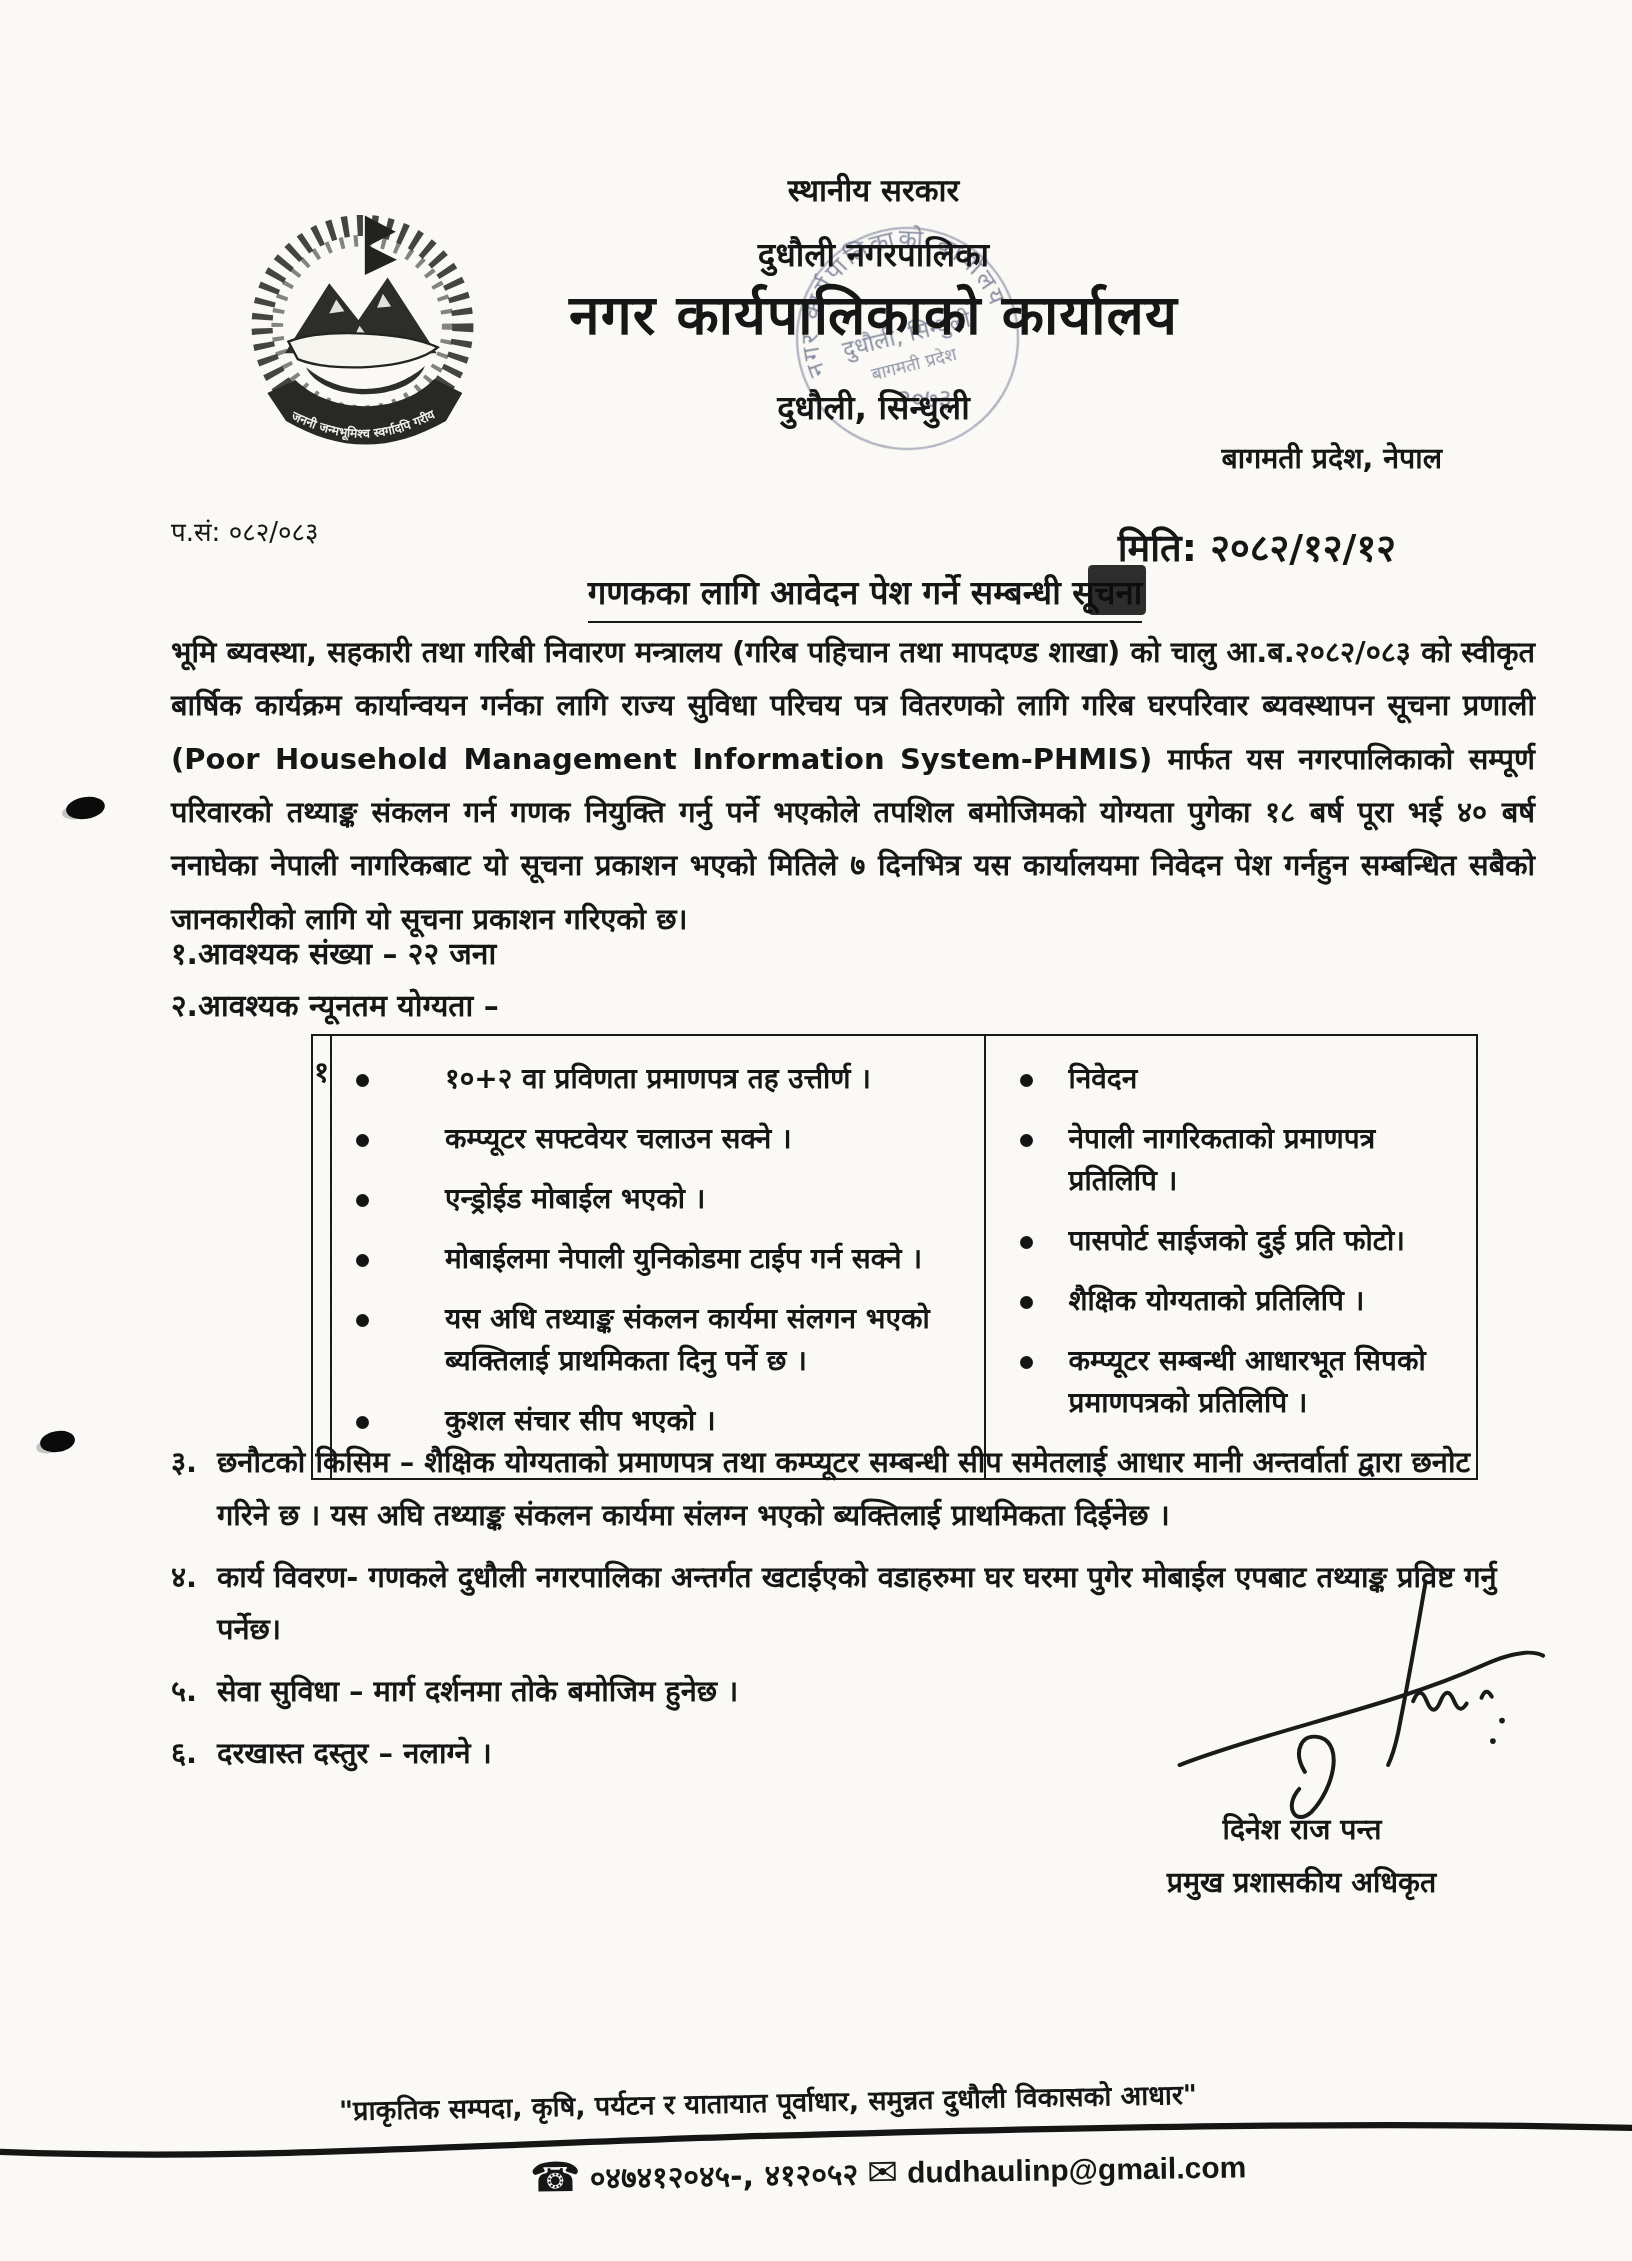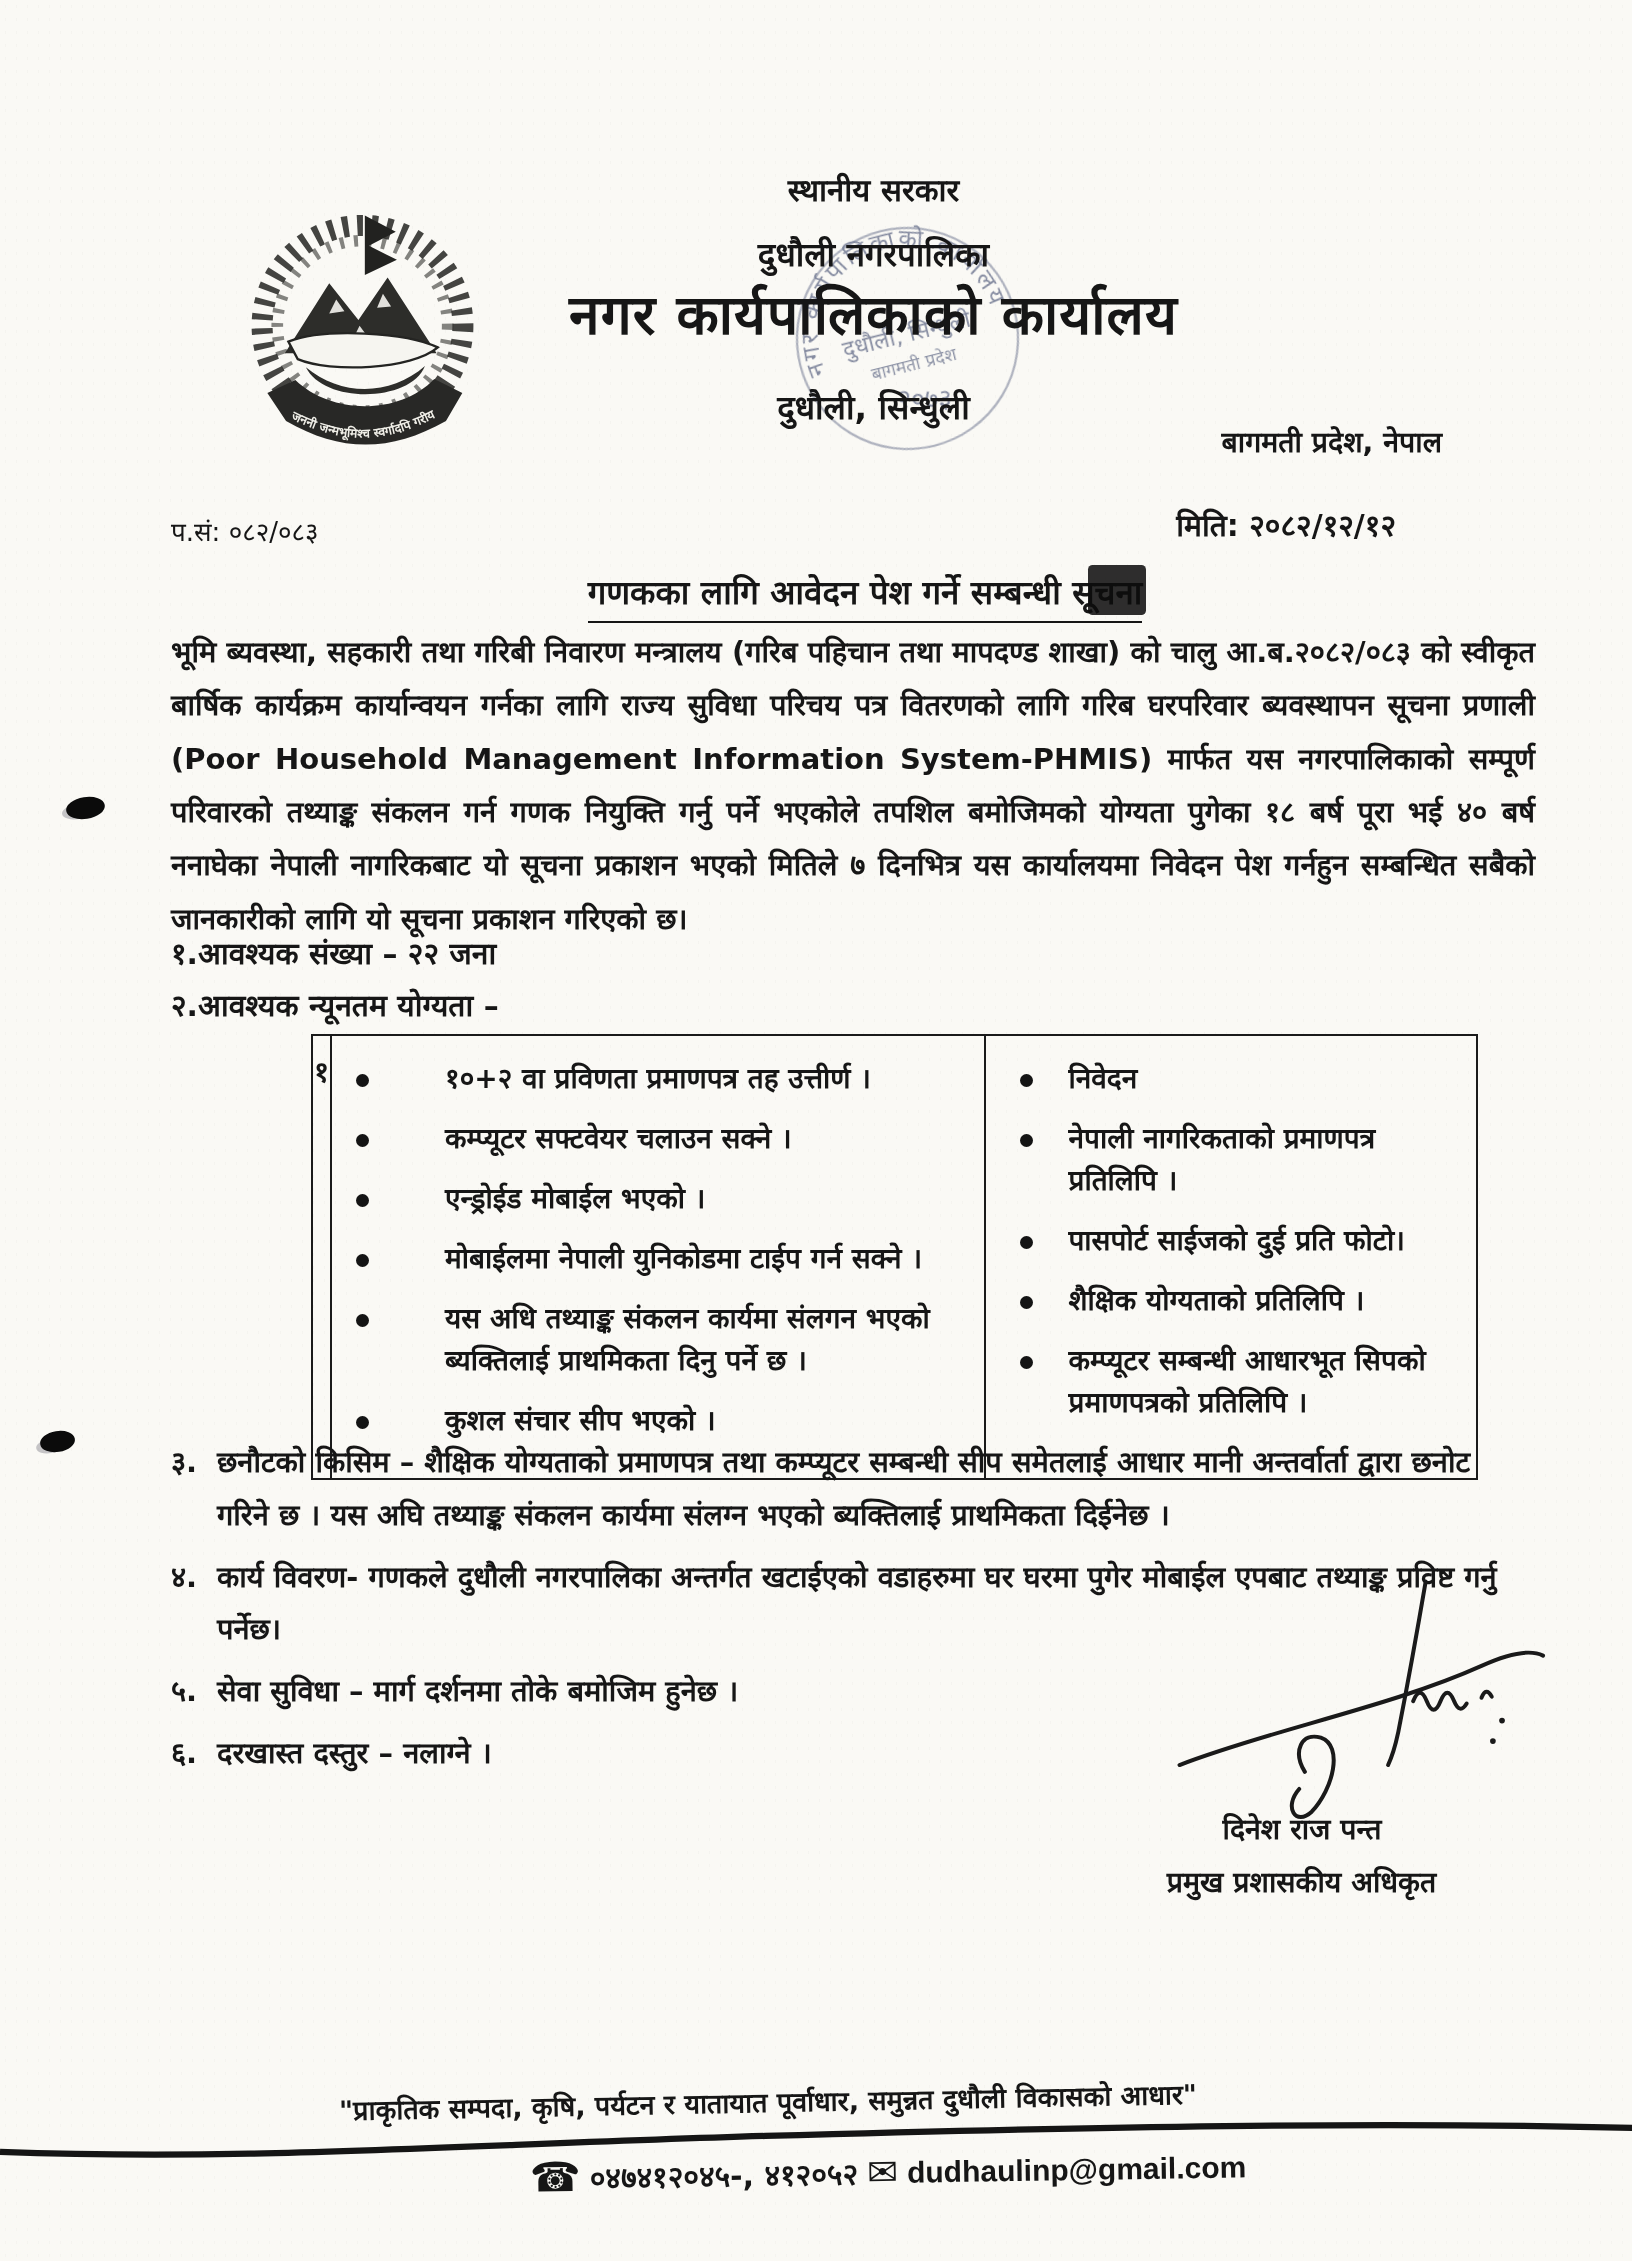--- a/index.html
+++ b/index.html
@@ -12,25 +12,25 @@
     font-family:"DejaVu Sans", sans-serif;
   }
   .abs{position:absolute;}
   
   .emblem{left:237px;top:199px;width:251px;height:277px;}
   .hdr-center{left:114px;right:0;text-align:center;font-weight:600;}
   .hdr-line1{top:168px;font-size:31px;}
   .hdr-line2{top:231px;font-size:33px;}
   .hdr-line3{top:275px;font-size:55px;font-weight:700;letter-spacing:1.1px;}
   .hdr-line4{top:384px;font-size:33px;}
-  .province{right:191px;top:422px;font-size:28.5px;font-weight:600;}
+  .province{right:191px;top:438px;font-size:28.5px;font-weight:600;}
   .stamp{left:785px;top:216px;width:245px;height:245px;transform:rotate(-14deg);opacity:.62;filter:blur(0.3px);}
   
   .refno{left:171px;top:513px;font-size:26px;font-weight:400;}
-  .dateno{right:237px;top:504px;font-size:30px;font-weight:600;}
+  .dateno{right:237px;top:520px;font-size:38px;font-weight:600;}
   
   .title{left:97px;right:0;top:569px;text-align:center;font-size:33px;font-weight:700;}
   .title-inner{display:inline-block;border-bottom:2.9px solid #161616;padding-bottom:6.9px;}
   .smudged{position:relative;display:inline-block;}
   .smudged::after{
     content:"";position:absolute;left:22%;right:-5%;top:-8%;bottom:-2%;
     background:rgba(12,12,12,0.86);border-radius:4.6px;
   }
   
   .para{left:171px;width:1364px;top:626px;font-size:29px;line-height:1.84;

